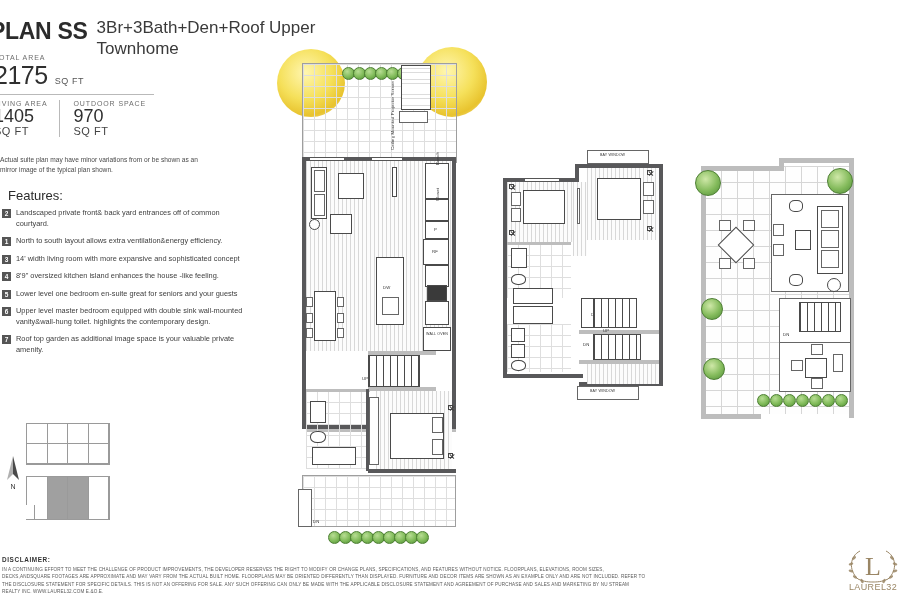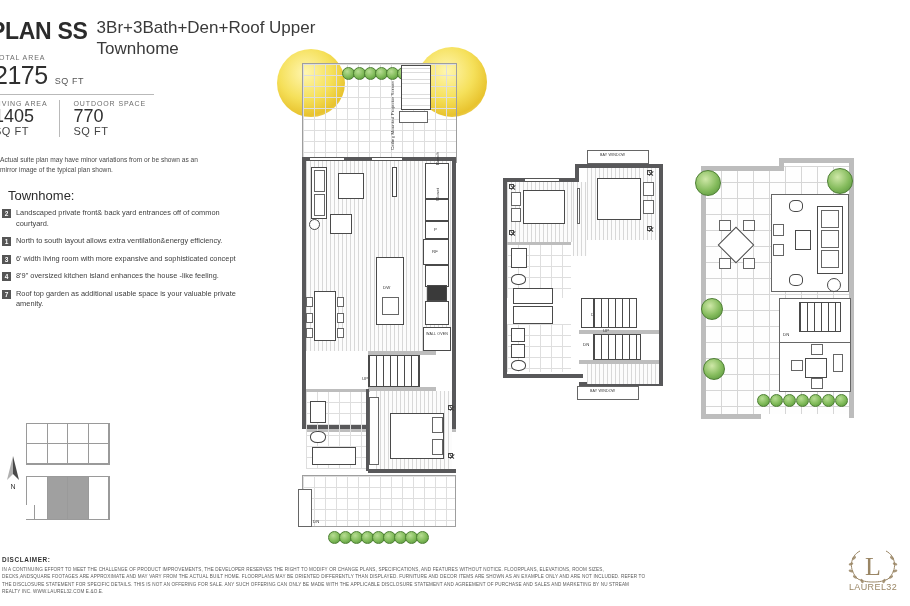--- a/index.html
+++ b/index.html
@@ -121,49 +121,57 @@
     </div>
     <div class="rule"></div>
     <div class="sub-stats">
       <div class="sub-stat">
         <div class="stat-label">LIVING AREA</div>
         <div class="num">1405</div>
         <div class="unit">SQ FT</div>
       </div>
       <div class="sub-stat">
         <div class="stat-label">OUTDOOR SPACE</div>
-        <div class="num">770</div>
+        <div class="num">970</div>
         <div class="unit">SQ FT</div>
       </div>
     </div>
   </div>
 
   <div class="note">Actual suite plan may have minor variations from or be shown as an mirror image of the typical plan shown.</div>
 
-  <div class="features-title">Townhome:</div>
+  <div class="features-title">Features:</div>
   <div class="features">
     <div class="feature">
       <div class="fnum">2</div>
       <div class="ftext">Landscaped private front&amp; back yard entrances off of common courtyard.</div>
     </div>
     <div class="feature">
       <div class="fnum">1</div>
       <div class="ftext">North to south layout allows extra ventilation&amp;energy efficiency.</div>
     </div>
     <div class="feature">
       <div class="fnum">3</div>
-      <div class="ftext">6' width living room with more expansive and sophisticated concept</div>
+      <div class="ftext">14' width living room with more expansive and sophisticated concept</div>
     </div>
     <div class="feature">
       <div class="fnum">4</div>
       <div class="ftext">8'9" oversized kitchen island enhances the house -like feeling.</div>
     </div>
     <div class="feature">
+      <div class="fnum">5</div>
+      <div class="ftext">Lower level one bedroom en-suite great for seniors and your guests</div>
+    </div>
+    <div class="feature">
+      <div class="fnum">6</div>
+      <div class="ftext">Upper level master bedroom equipped with double sink wall-mounted vanity&amp;wall-hung toilet. highlights the contemporary design.</div>
+    </div>
+    <div class="feature">
       <div class="fnum">7</div>
-      <div class="ftext">Roof top garden as additional usable space is your valuable private amenity.</div>
+      <div class="ftext">Roof top garden as additional image space is your valuable private amenity.</div>
     </div>
   </div>
 
   <div class="keyplan-a">
     <div></div>
       <div></div>
       <div></div>
       <div></div>
     <div></div>
       <div></div>

